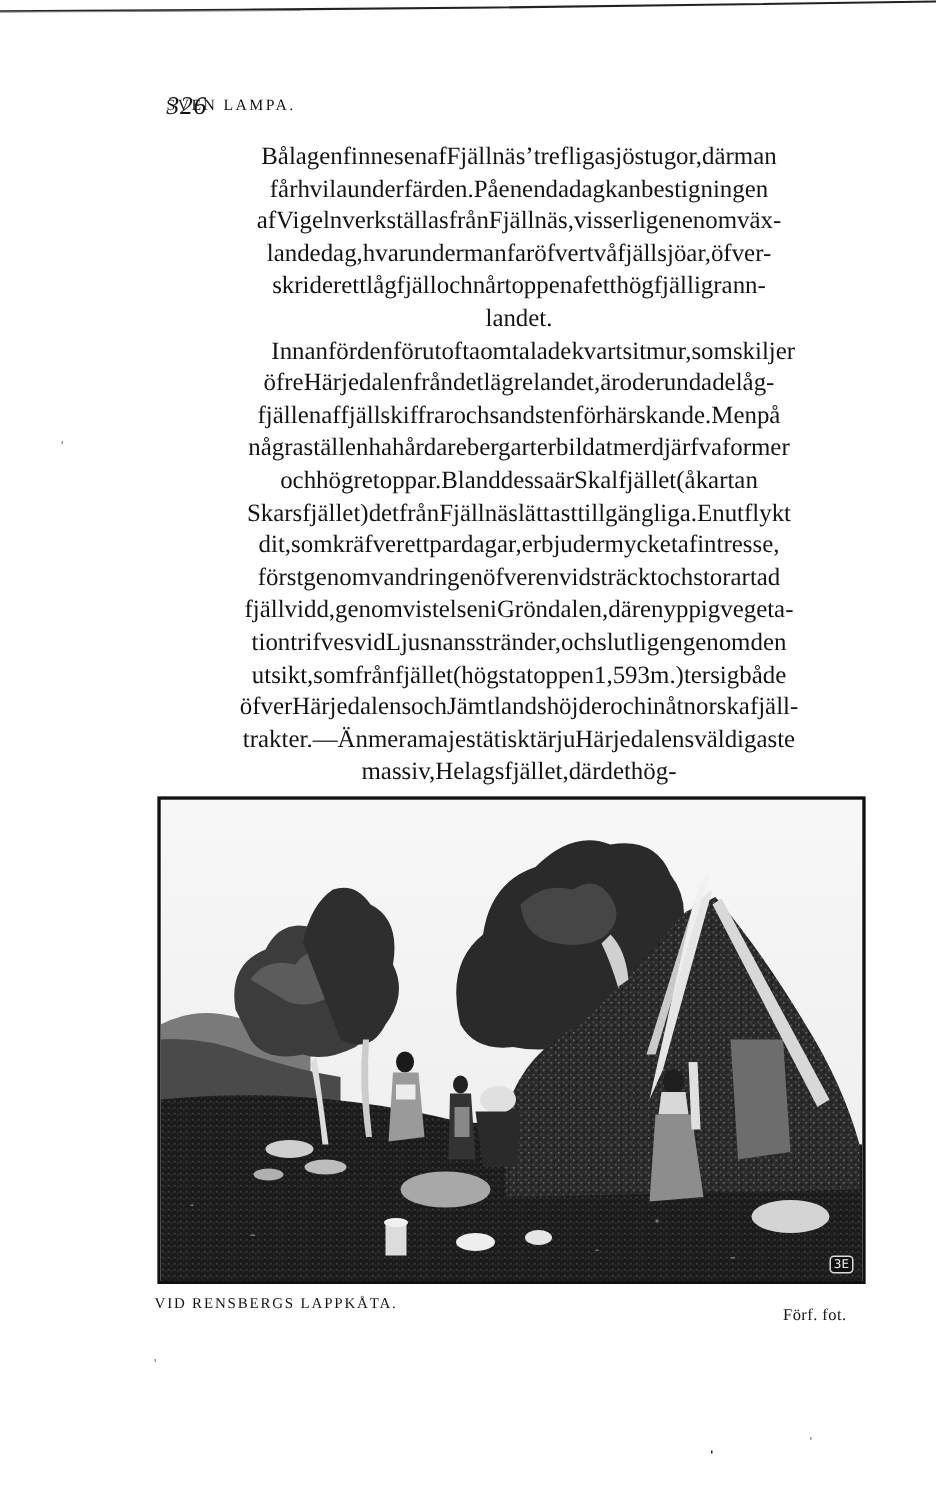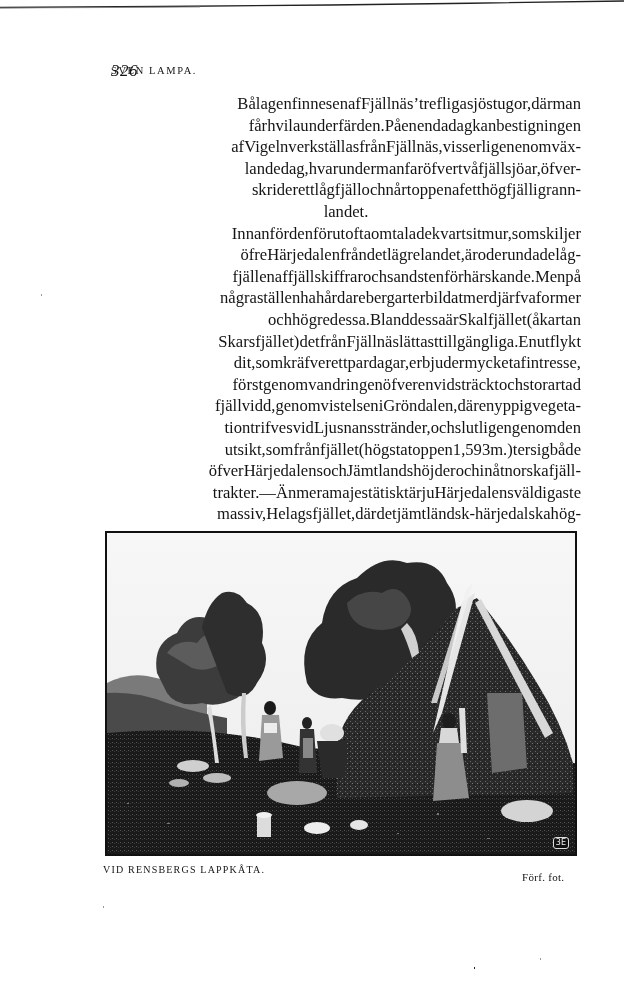--- a/index.html
+++ b/index.html
@@ -51,21 +51,21 @@
   }
   .body-text {
     position: absolute;
     left: 111px;
     top: 93px;
     width: 470px;
   }
   
   .jline {
     display: flex;
-    justify-content: flex-end;
+    justify-content: center;
     height: 21.6px;
     line-height: 21.6px;
     font-size: 16.6px;
     white-space: nowrap;
   }
   .jline.indent {
     padding-left: 19px;
   }
   .jline.last {
     justify-content: center;
@@ -232,21 +232,21 @@
       <span>hårdare</span>
       <span>bergarter</span>
       <span>bildat</span>
       <span>mer</span>
       <span>djärfva</span>
       <span>former</span>
     </div>
     <div class="jline">
       <span>och</span>
       <span>högre</span>
-      <span>dessa.</span>
+      <span>toppar.</span>
       <span>Bland</span>
       <span>dessa</span>
       <span>är</span>
       <span>Skalfjället</span>
       <span>(å</span>
       <span>kartan</span>
     </div>
     <div class="jline">
       <span>Skarsfjället)</span>
       <span>det</span>
@@ -334,21 +334,20 @@
       <span>är</span>
       <span>ju</span>
       <span>Härjedalens</span>
       <span>väldigaste</span>
     </div>
     <div class="jline">
       <span>massiv,</span>
       <span>Helagsfjället,</span>
       <span>där</span>
       <span>det</span>
-      <span>jämtländsk-härjedalska</span>
       <span>hög-</span>
     </div>
   </div>
 
 <div class="photo-frame">
   <svg width="468" height="321" viewBox="0 0 468 321">
     <defs>
       <linearGradient id="sky" x1="0" y1="0" x2="0" y2="1">
         <stop offset="0" stop-color="#f7f7f7"></stop>
         <stop offset="1" stop-color="#ececec"></stop>

